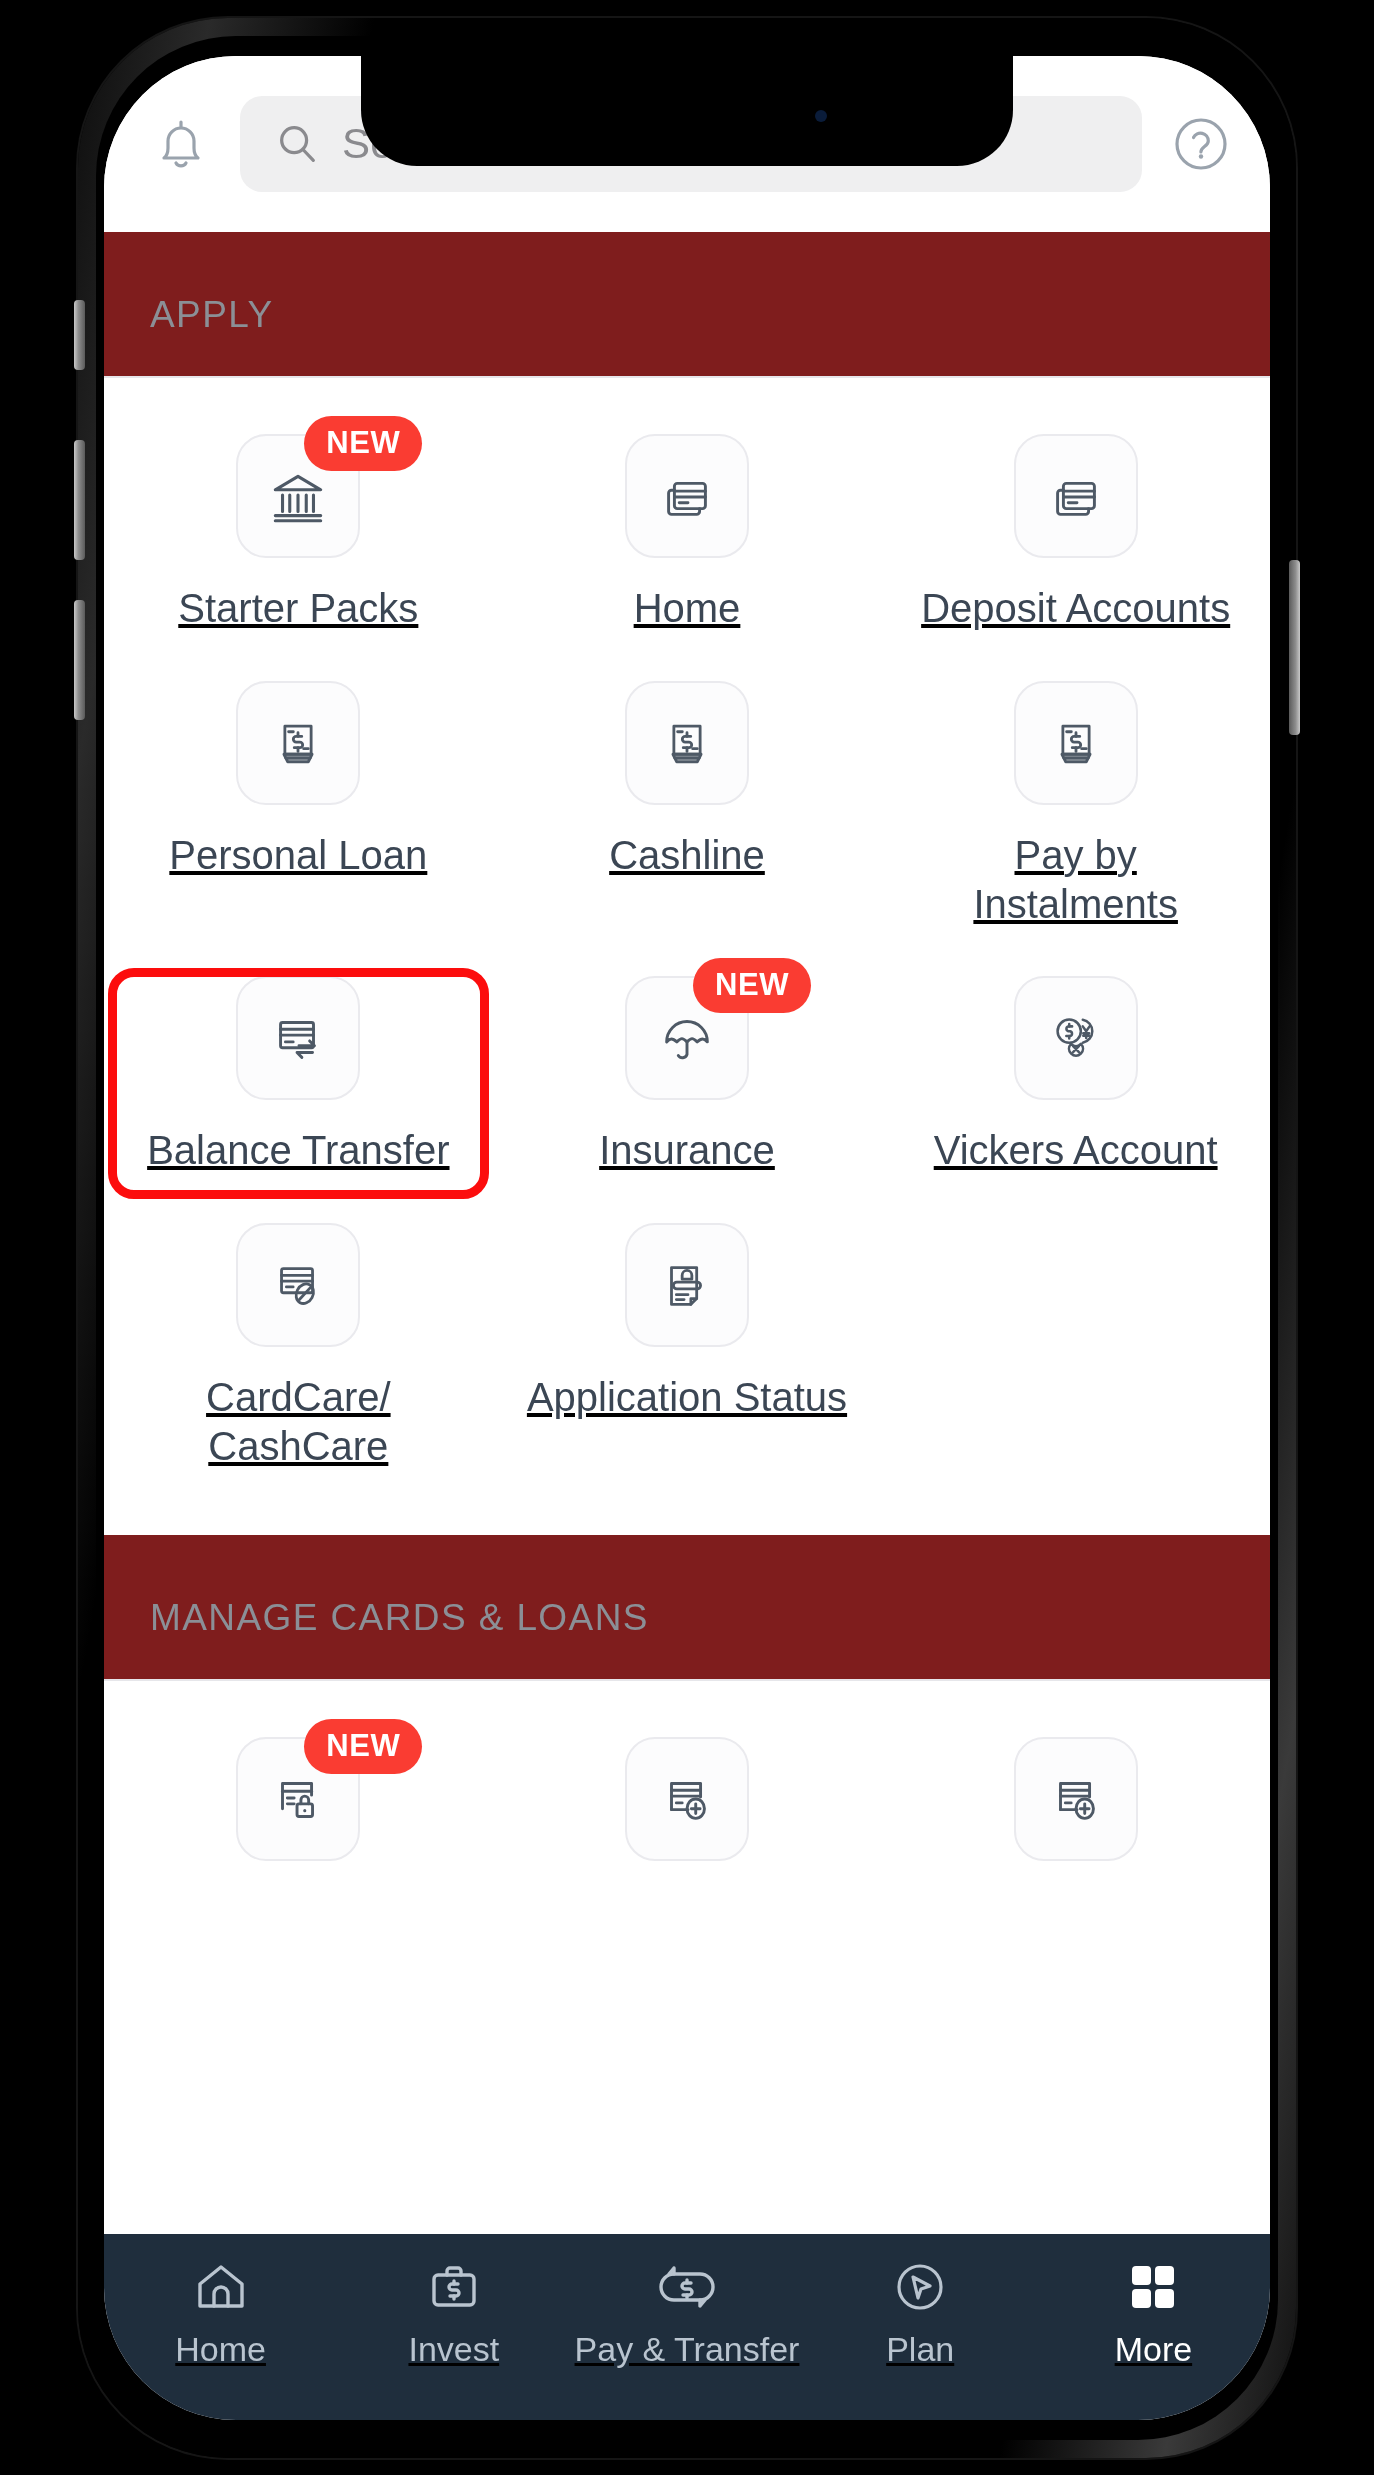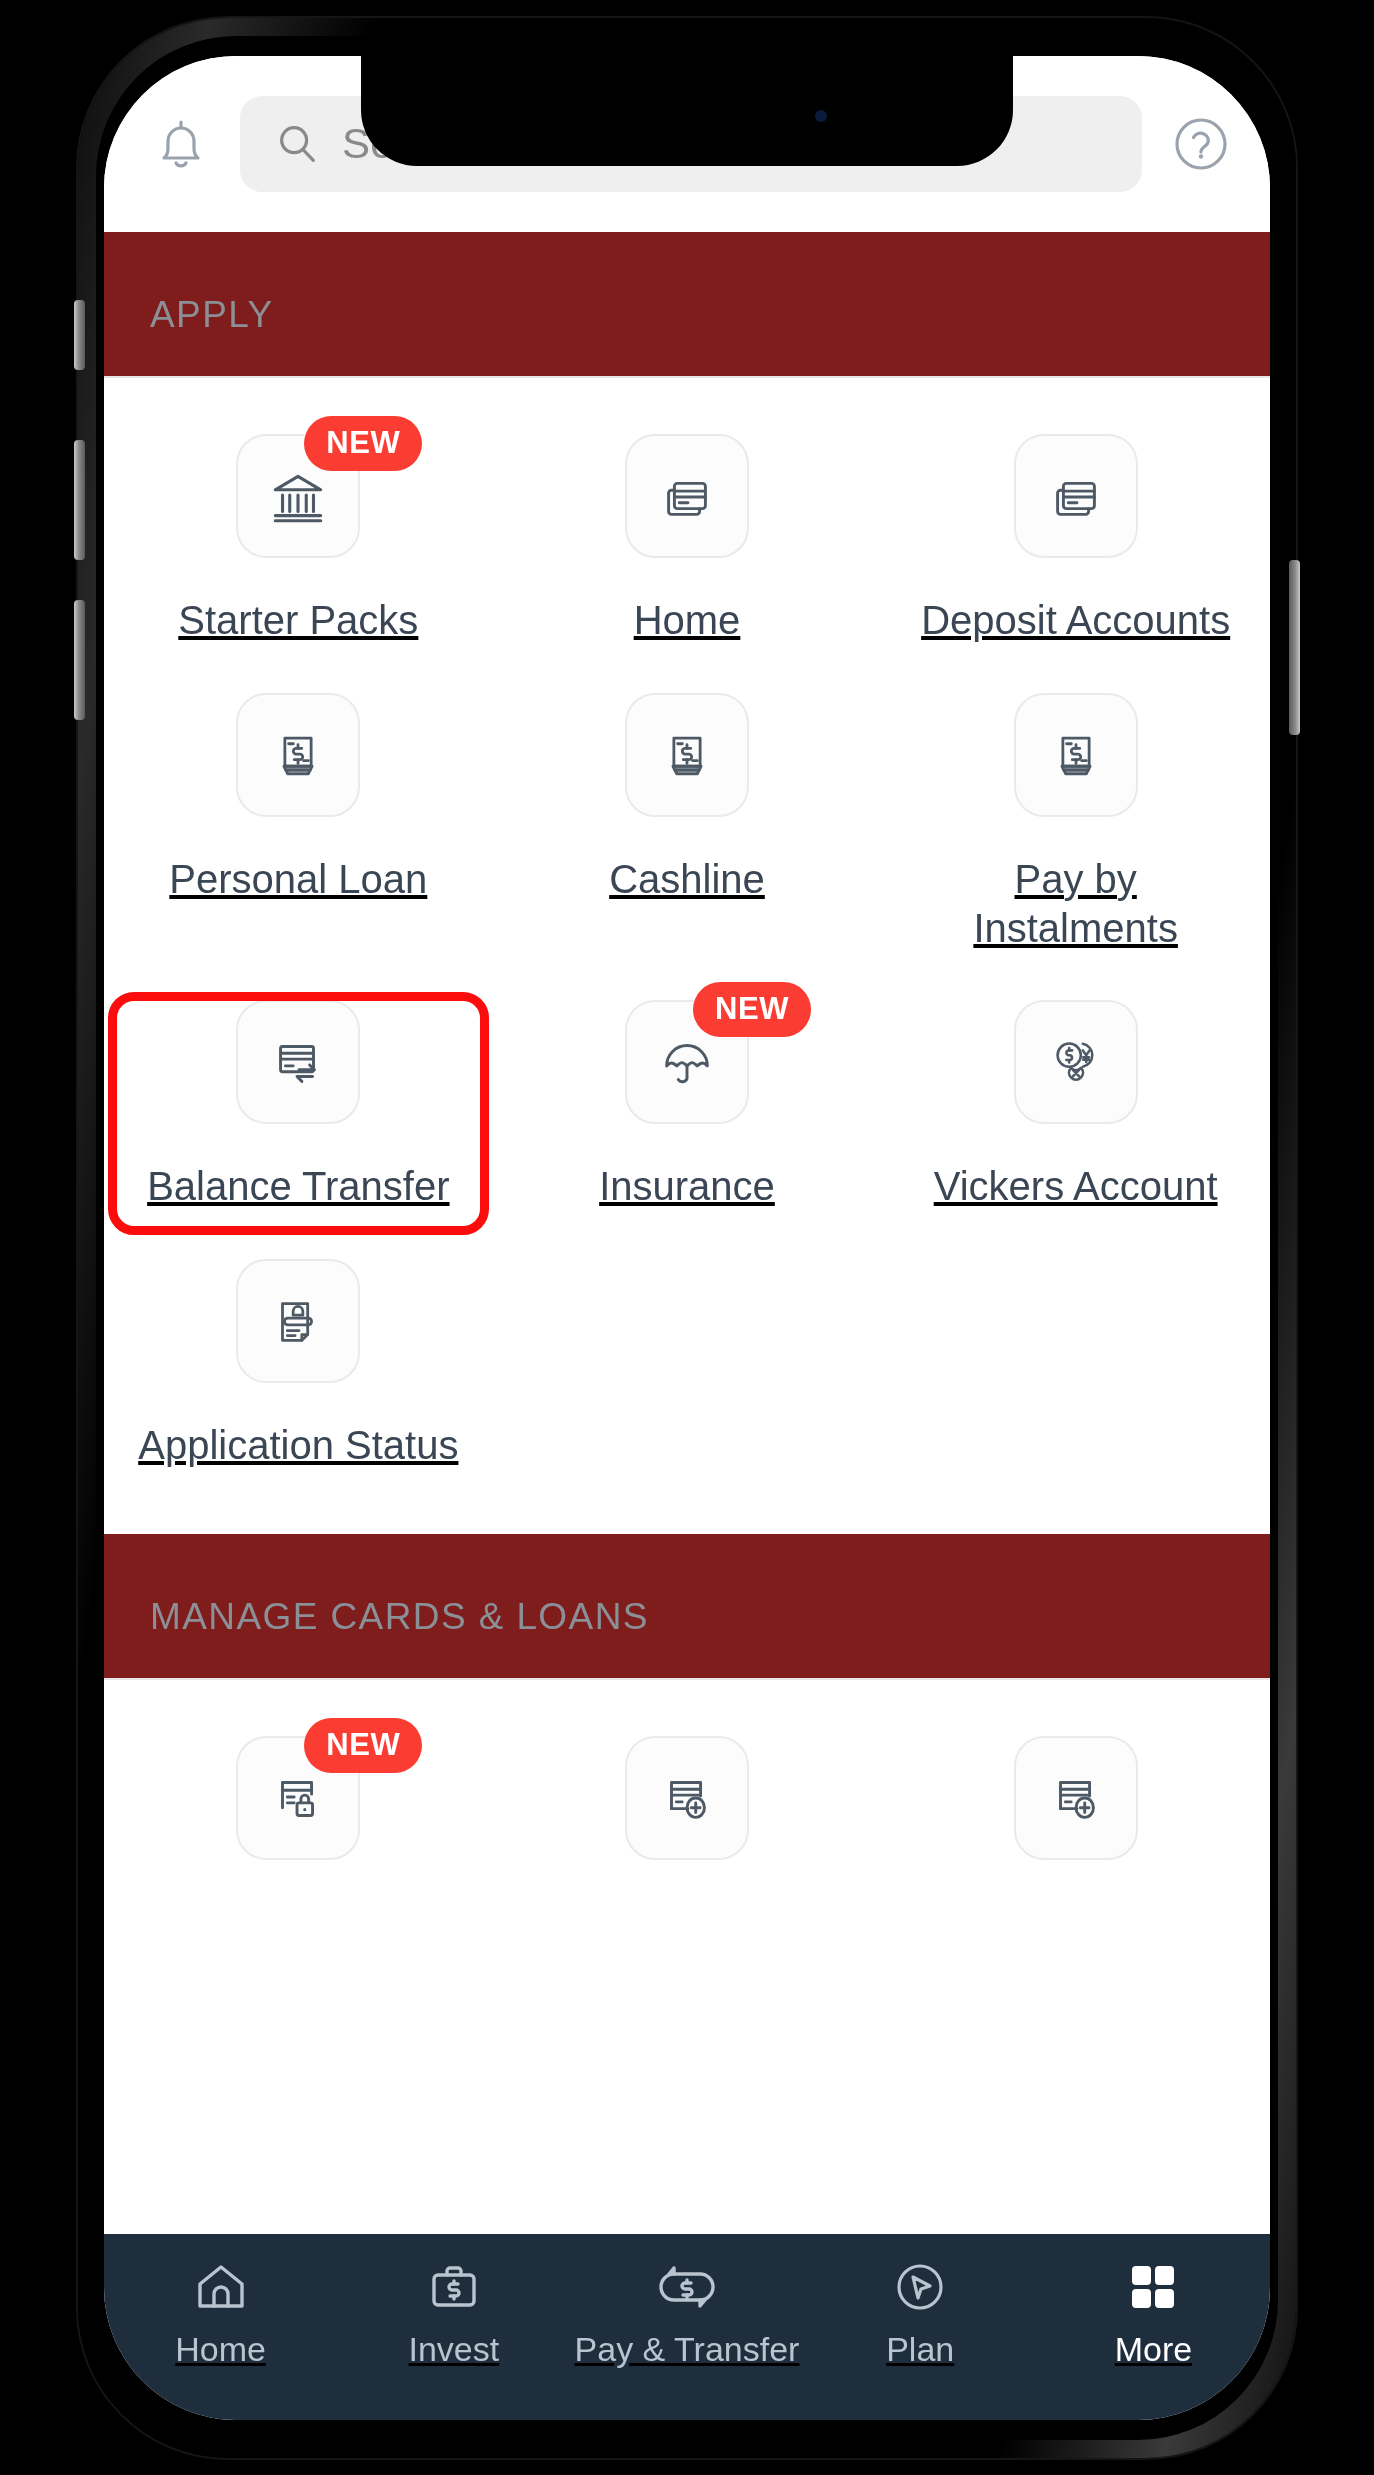--- a/index.html
+++ b/index.html
@@ -158,21 +158,21 @@
     width: 124px;
     height: 124px;
     border: 2px solid #eaeaee;
     border-radius: 30px;
     background: #fcfcfd;
     display: flex;
     align-items: center;
     justify-content: center;
   }
   .tile-label {
-    margin-top: 38px;
+    margin-top: 26px;
     font-size: 40px;
     line-height: 1.22;
     color: #3b4654;
     text-align: center;
     max-width: 330px;
   }
   .badge-new {
     position: absolute;
     top: 4px;
     left: 50%;
@@ -396,20 +396,32 @@
               <path d="M39 13.2 a12 12 0 0 1 0 23.6"></path>
               <path d="M39 20 l3.5 5 l3.5 -5 M42.5 25 v7 M39.5 27 h6 M39.5 29.6 h6"></path>
               <path d="M27 38 c3 3 7 3 10 0 c3 3 3 7 0 10 c-3 3 -7 3 -10 0 c-3 -3 -3 -7 0 -10 Z"></path>
               <path d="M29 40.5 L35 46.5 M35 40.5 L29 46.5"></path>
             </svg>
           </div>
           <div class="tile-label">Vickers Account</div>
         </div>
 
 
+        <div class="tile">
+          <div class="tile-icon-box">
+            <svg viewBox="0 0 64 64" width="62" height="62" fill="none" stroke="#4e5966" stroke-width="2.9" stroke-linecap="round" stroke-linejoin="round">
+              <rect x="15" y="15" width="32" height="25" rx="2"></rect>
+              <path d="M15 22 h32 M15 28 h32"></path>
+              <path d="M20 34 h7"></path>
+              <ellipse cx="39" cy="41" rx="8.5" ry="10.5" transform="rotate(28 39 41)"></ellipse>
+              <path d="M33.5 47 L44.5 35"></path>
+            </svg>
+          </div>
+          <div class="tile-label">CardCare/<br>CashCare</div>
+        </div>
 
         <div class="tile">
           <div class="tile-icon-box">
             <svg viewBox="0 0 64 64" width="62" height="62" fill="none" stroke="#4e5966" stroke-width="2.9" stroke-linecap="round" stroke-linejoin="round">
               <path d="M16 14 h26 v32 l-6 6 H16 Z"></path>
               <path d="M27 22 a5 5 0 0 1 10 0 v4 h-10 Z"></path>
               <rect x="18" y="29" width="28" height="7" rx="3.5"></rect>
               <path d="M21 42 h12 M21 47 h8"></path>
               <path d="M42 46 h-6 v6"></path>
             </svg>

